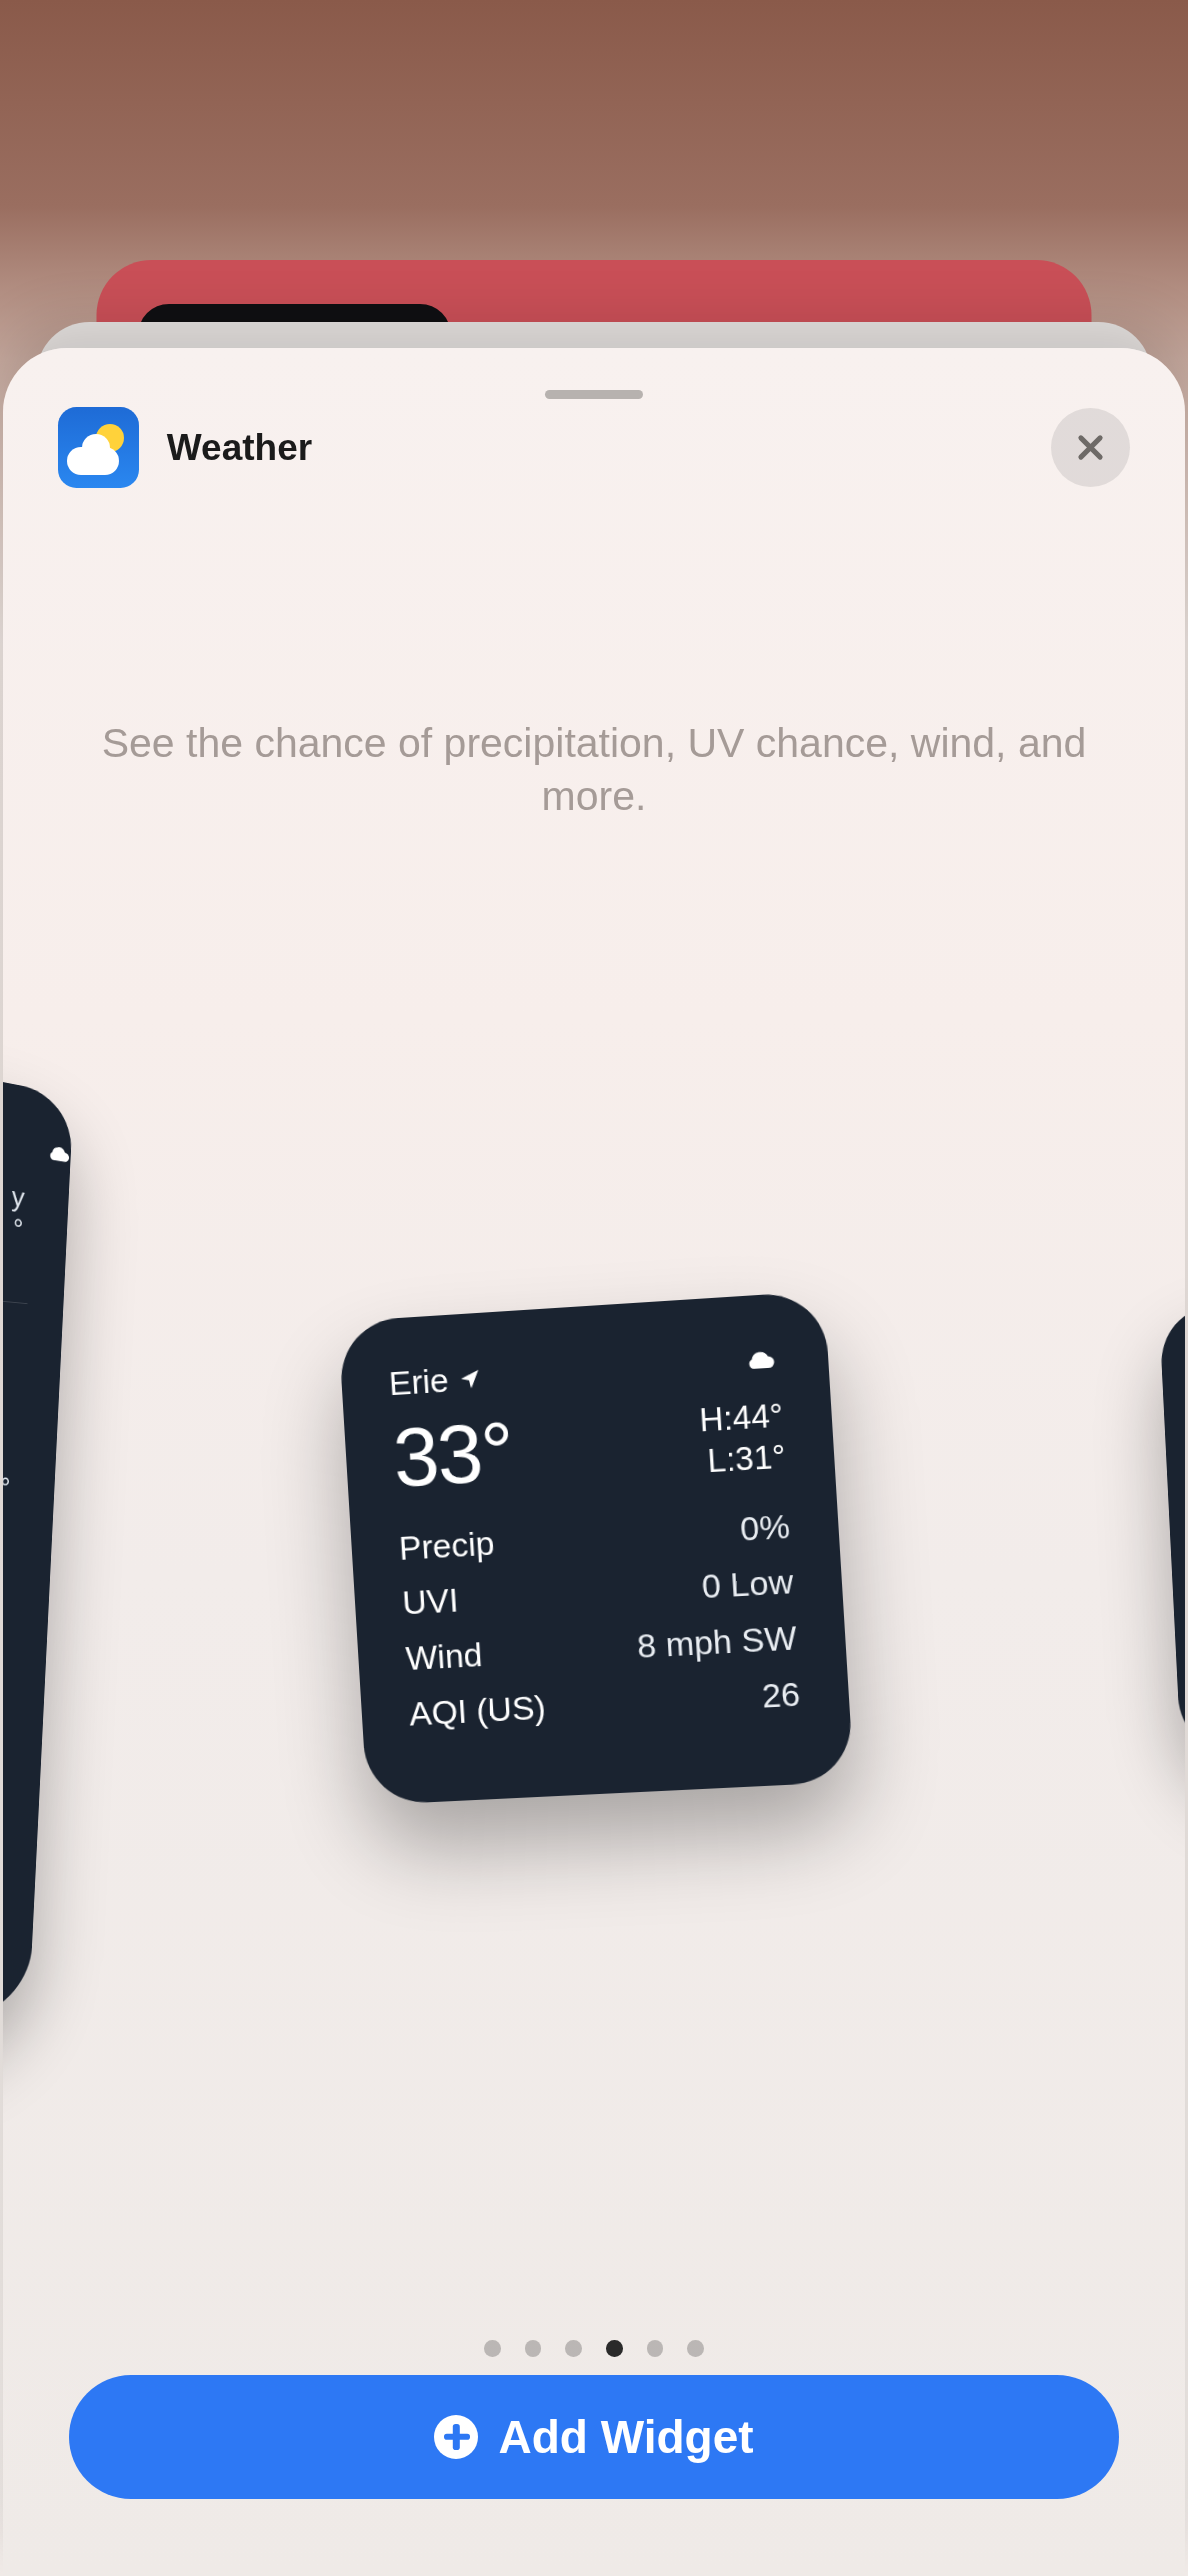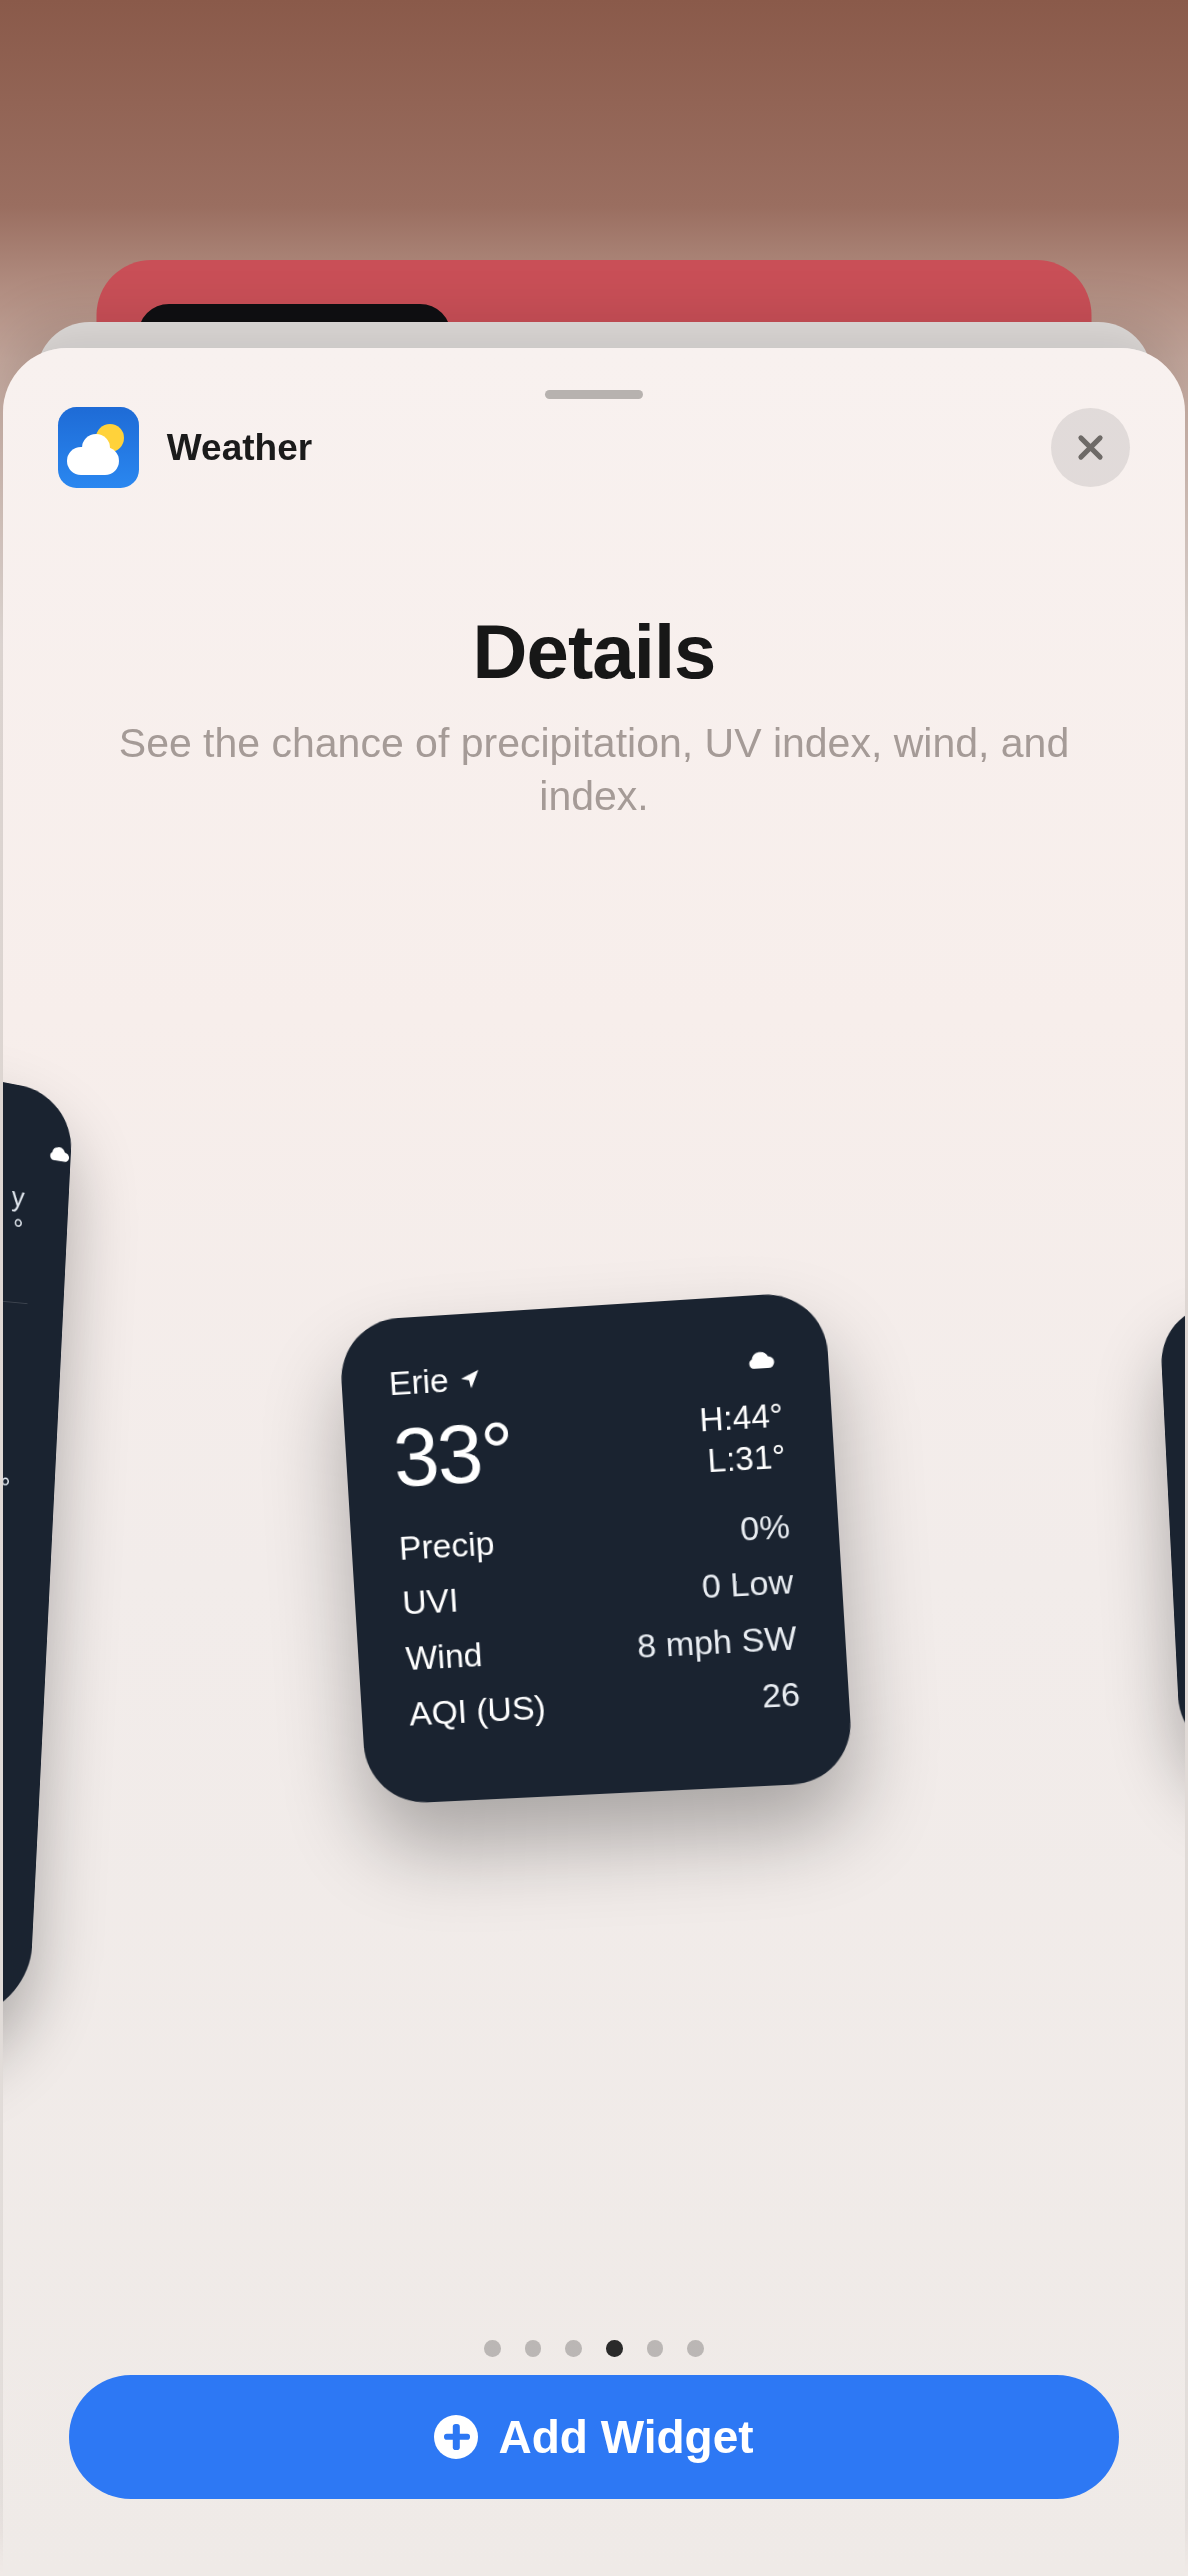--- a/index.html
+++ b/index.html
@@ -173,22 +173,21 @@
         <div class="cloud"></div>
     </div>
     <div class="app-name">Weather</div>
     <div class="close-btn">
       <svg viewBox="0 0 24 24">
         <path d="M5 5 L19 19 M19 5 L5 19" stroke="#6e6a67" stroke-width="3.6" stroke-linecap="round" fill="none"></path>
       </svg>
     </div>
   </div>
 
-  <div class="title">Details</div>
-  <div class="subtitle">See the chance of precipitation, UV index, wind, and index.</div>
+  <div class="subtitle">See the chance of precipitation, UV chance, wind, and more.</div>
 
   <div class="carousel">
 
     <div class="widget left">
       <svg viewBox="0 0 24 24" class="stubsun">
         <path fill="#fff" d="M7 18h10a4 4 0 0 0 0-8 6 6 0 0 0-11.5 1.5A3.5 3.5 0 0 0 7 18z"></path>
       </svg>
       <div class="stub" style="margin-top:50px;">y</div>
       <div class="stub">°</div>
       <hr>

